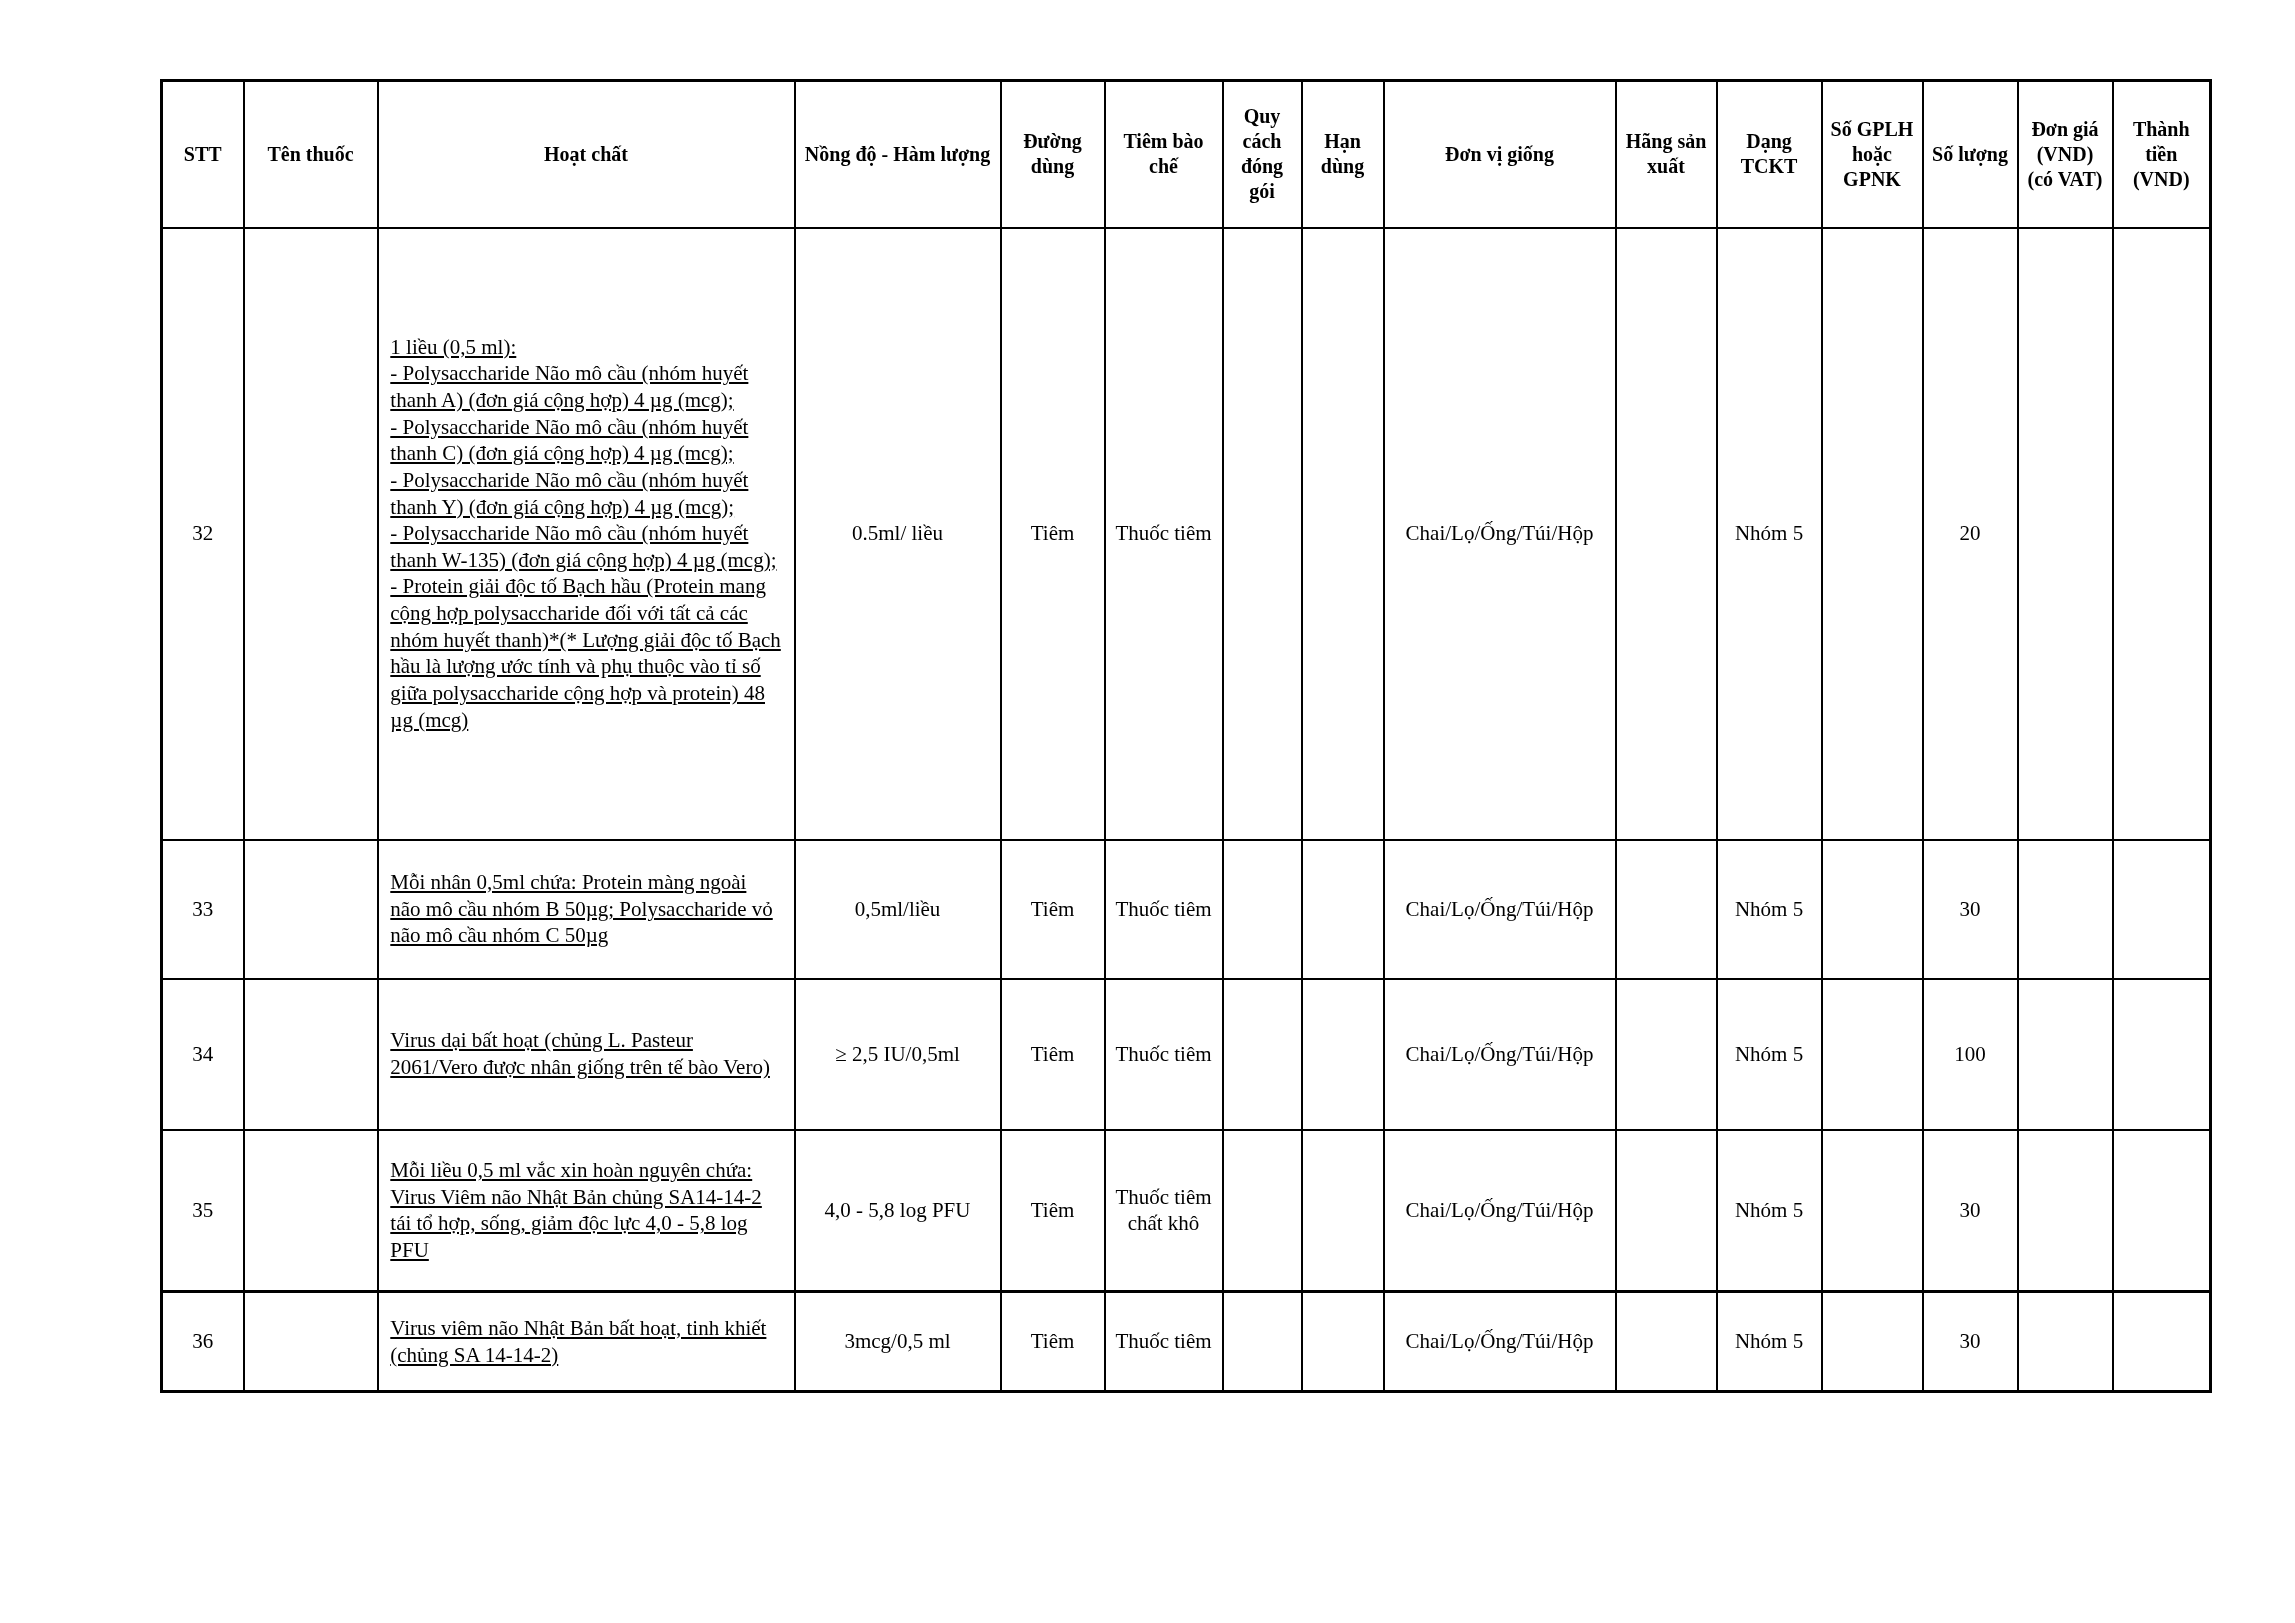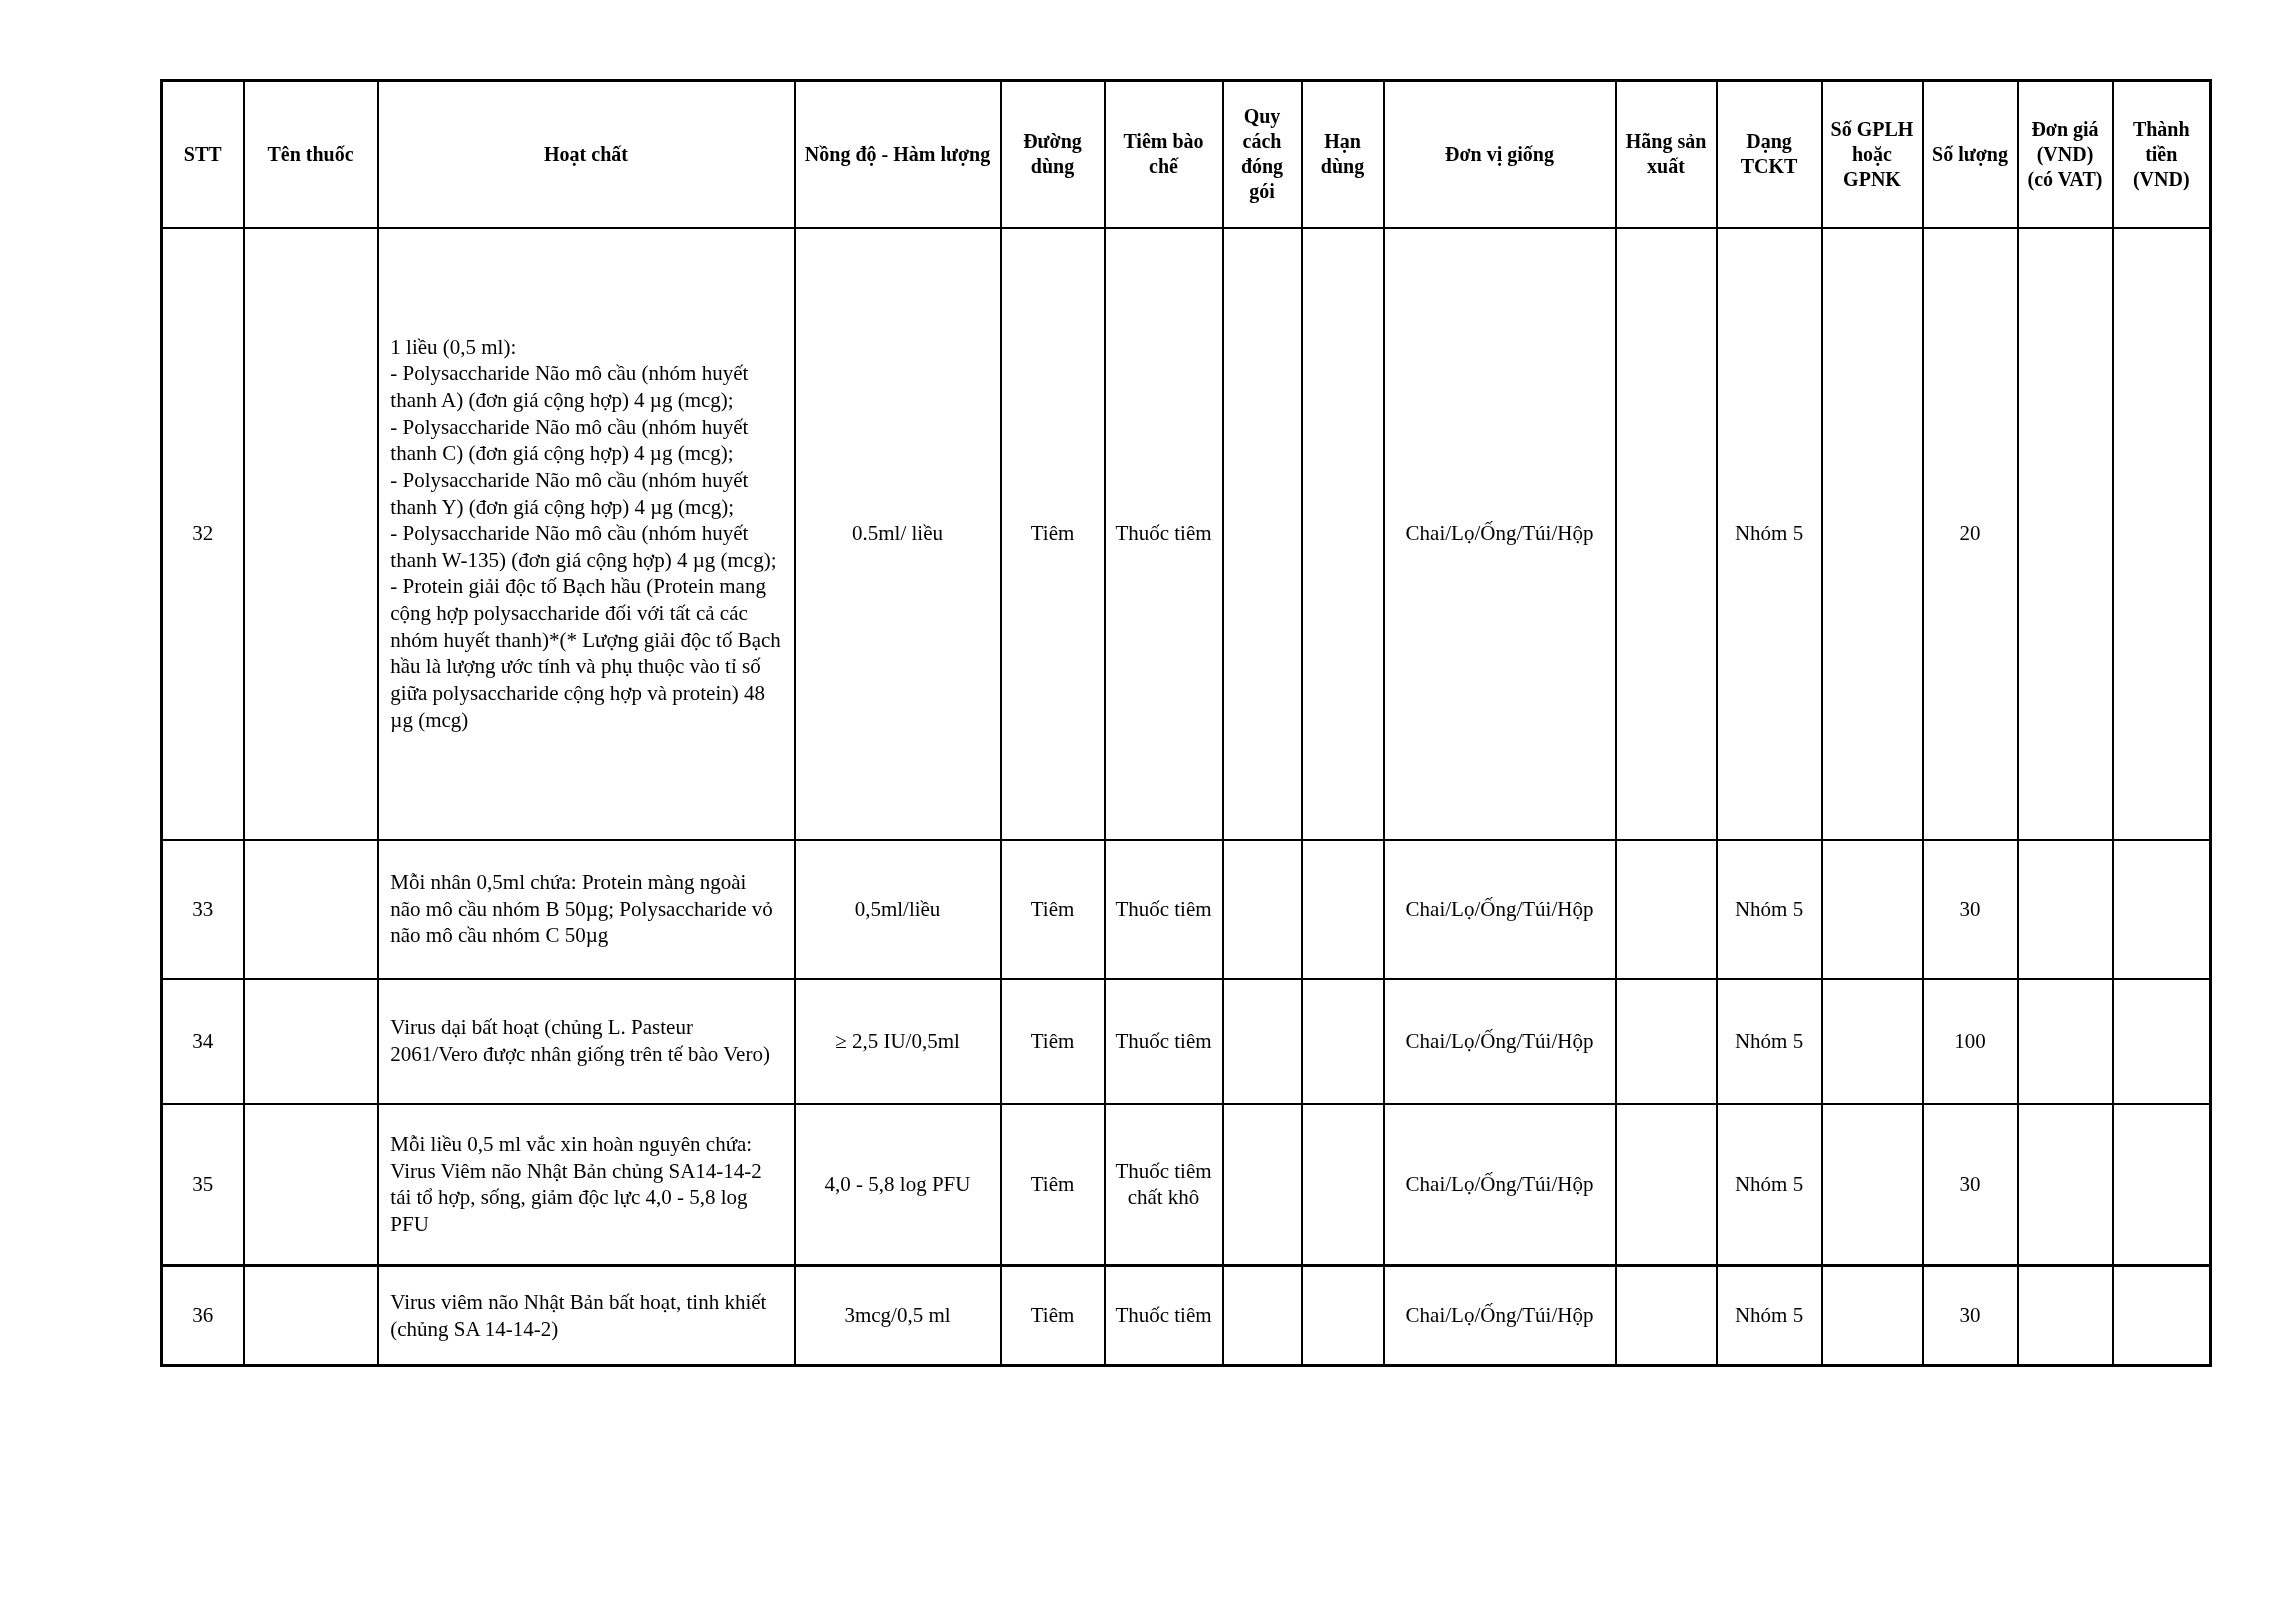--- a/index.html
+++ b/index.html
@@ -33,25 +33,26 @@
   .drug-table td {
     font-size:21px;
     line-height:1.27;
     text-align:center;
     padding:6.5px 7.9px;
   }
   .drug-table td.col-hoat_chat {
     text-align:left;
     white-space:pre-line;
     padding:9.2px 11.8px;
+    text-decoration:underline;
   }
   
   tbody tr:nth-child(1) { height:612px; }
   tbody tr:nth-child(2) { height:139px; }
-  tbody tr:nth-child(3) { height:125px; }
+  tbody tr:nth-child(3) { height:151px; }
   tbody tr:nth-child(4) { height:162px; }
   tbody tr:nth-child(5) { height:100px; }
   
   tbody tr:nth-child(5) td { border-top-width:3.9px; }
 
   
   col.c-stt            { width:82px; }
   col.c-ten_thuoc      { width:134px; }
   col.c-hoat_chat      { width:417px; }
   col.c-nong_do        { width:206px; }

